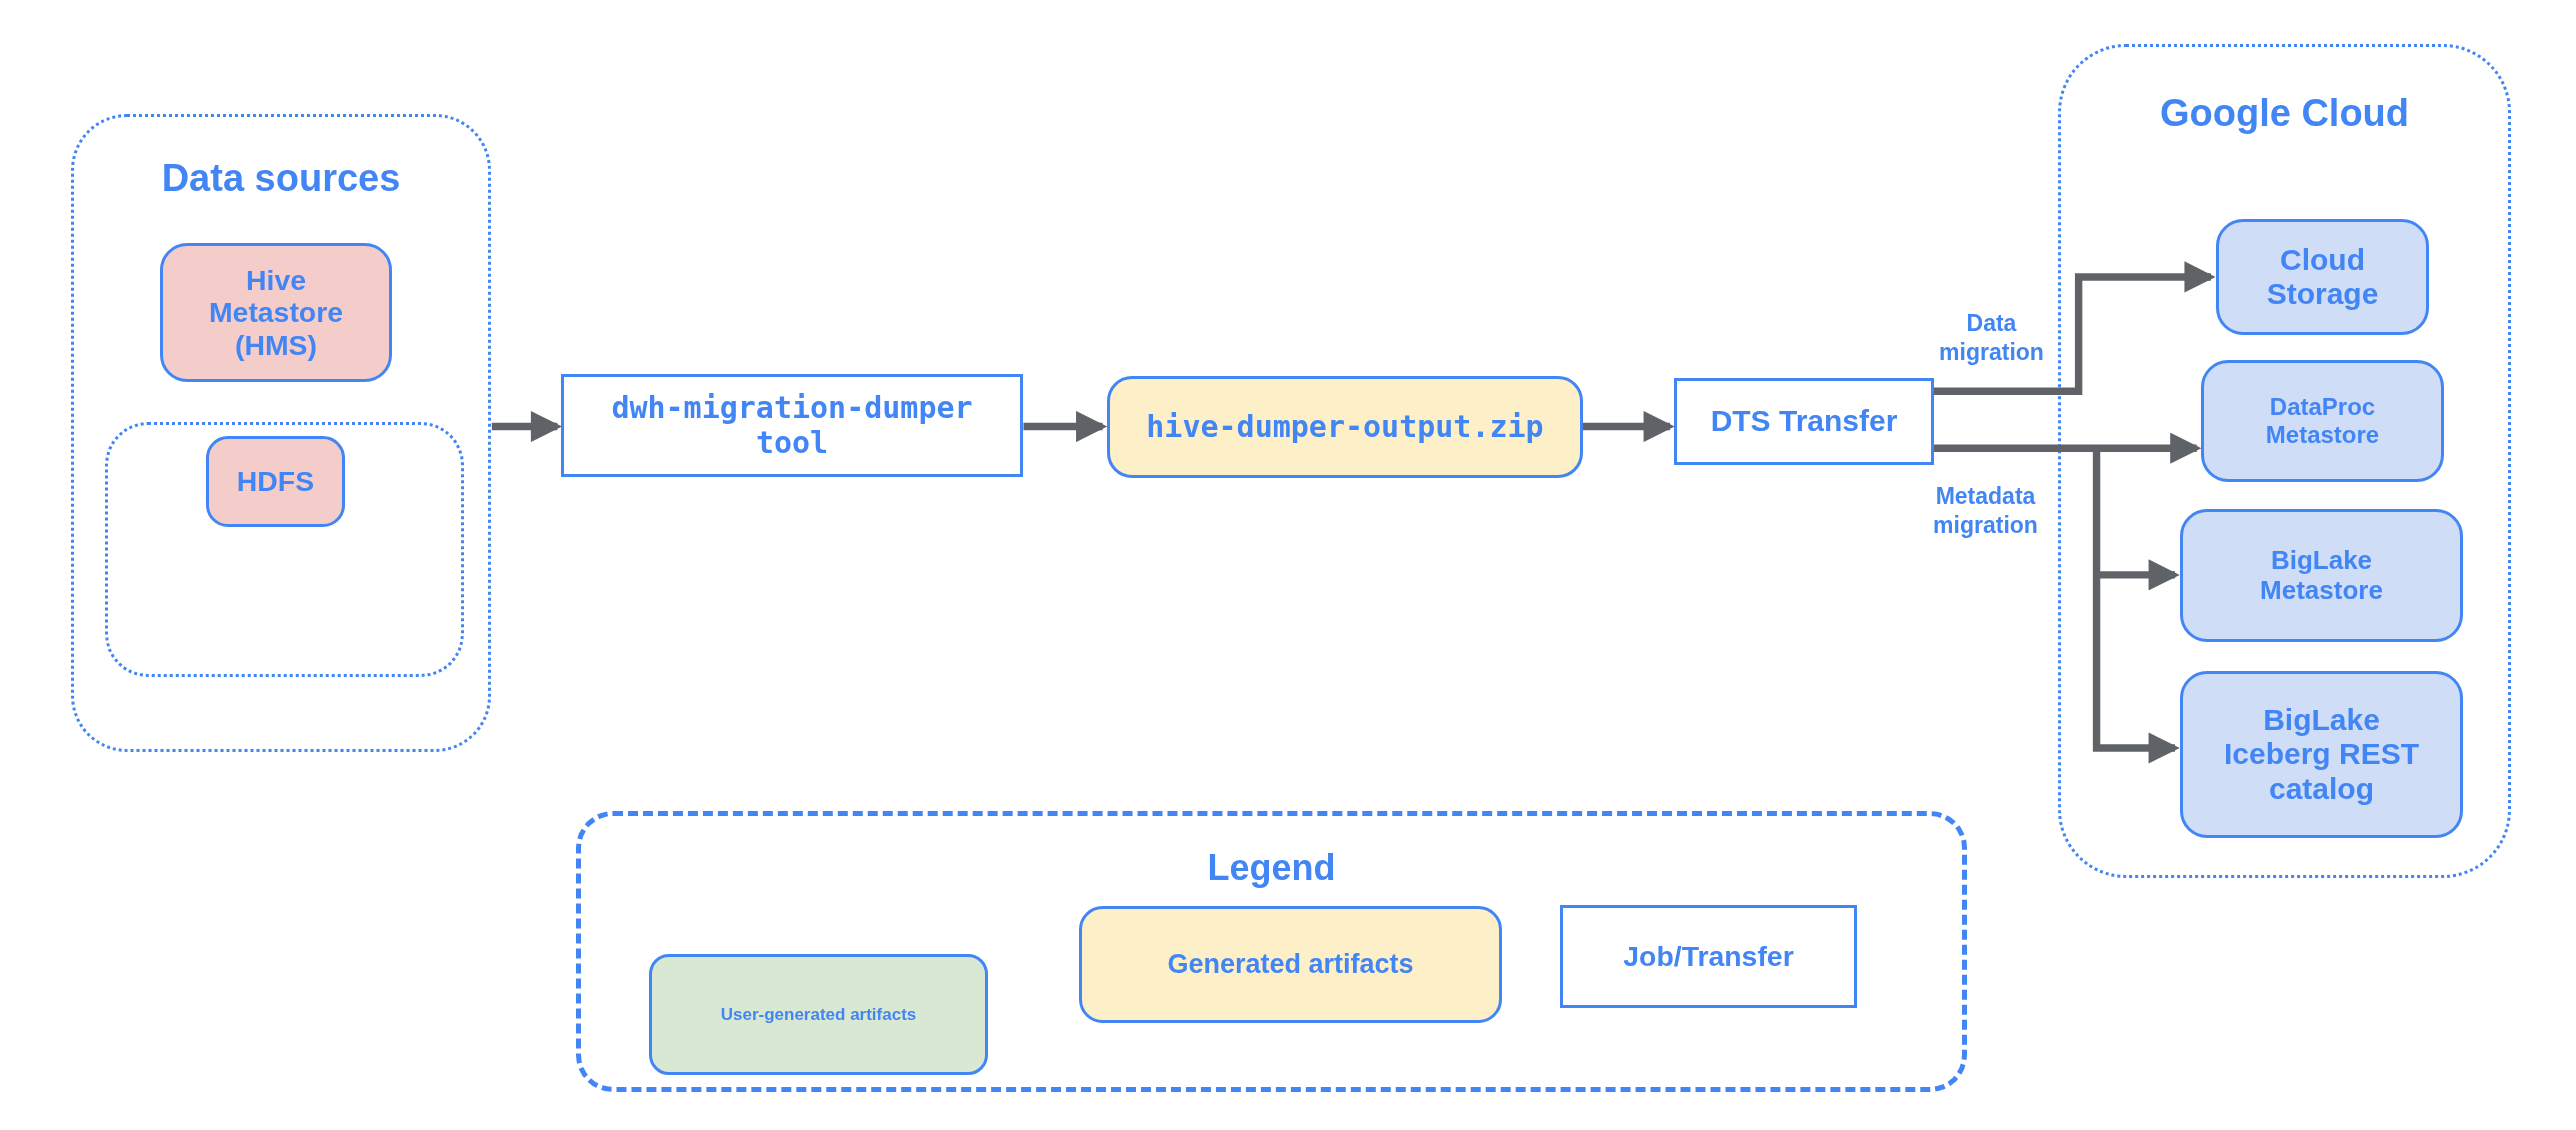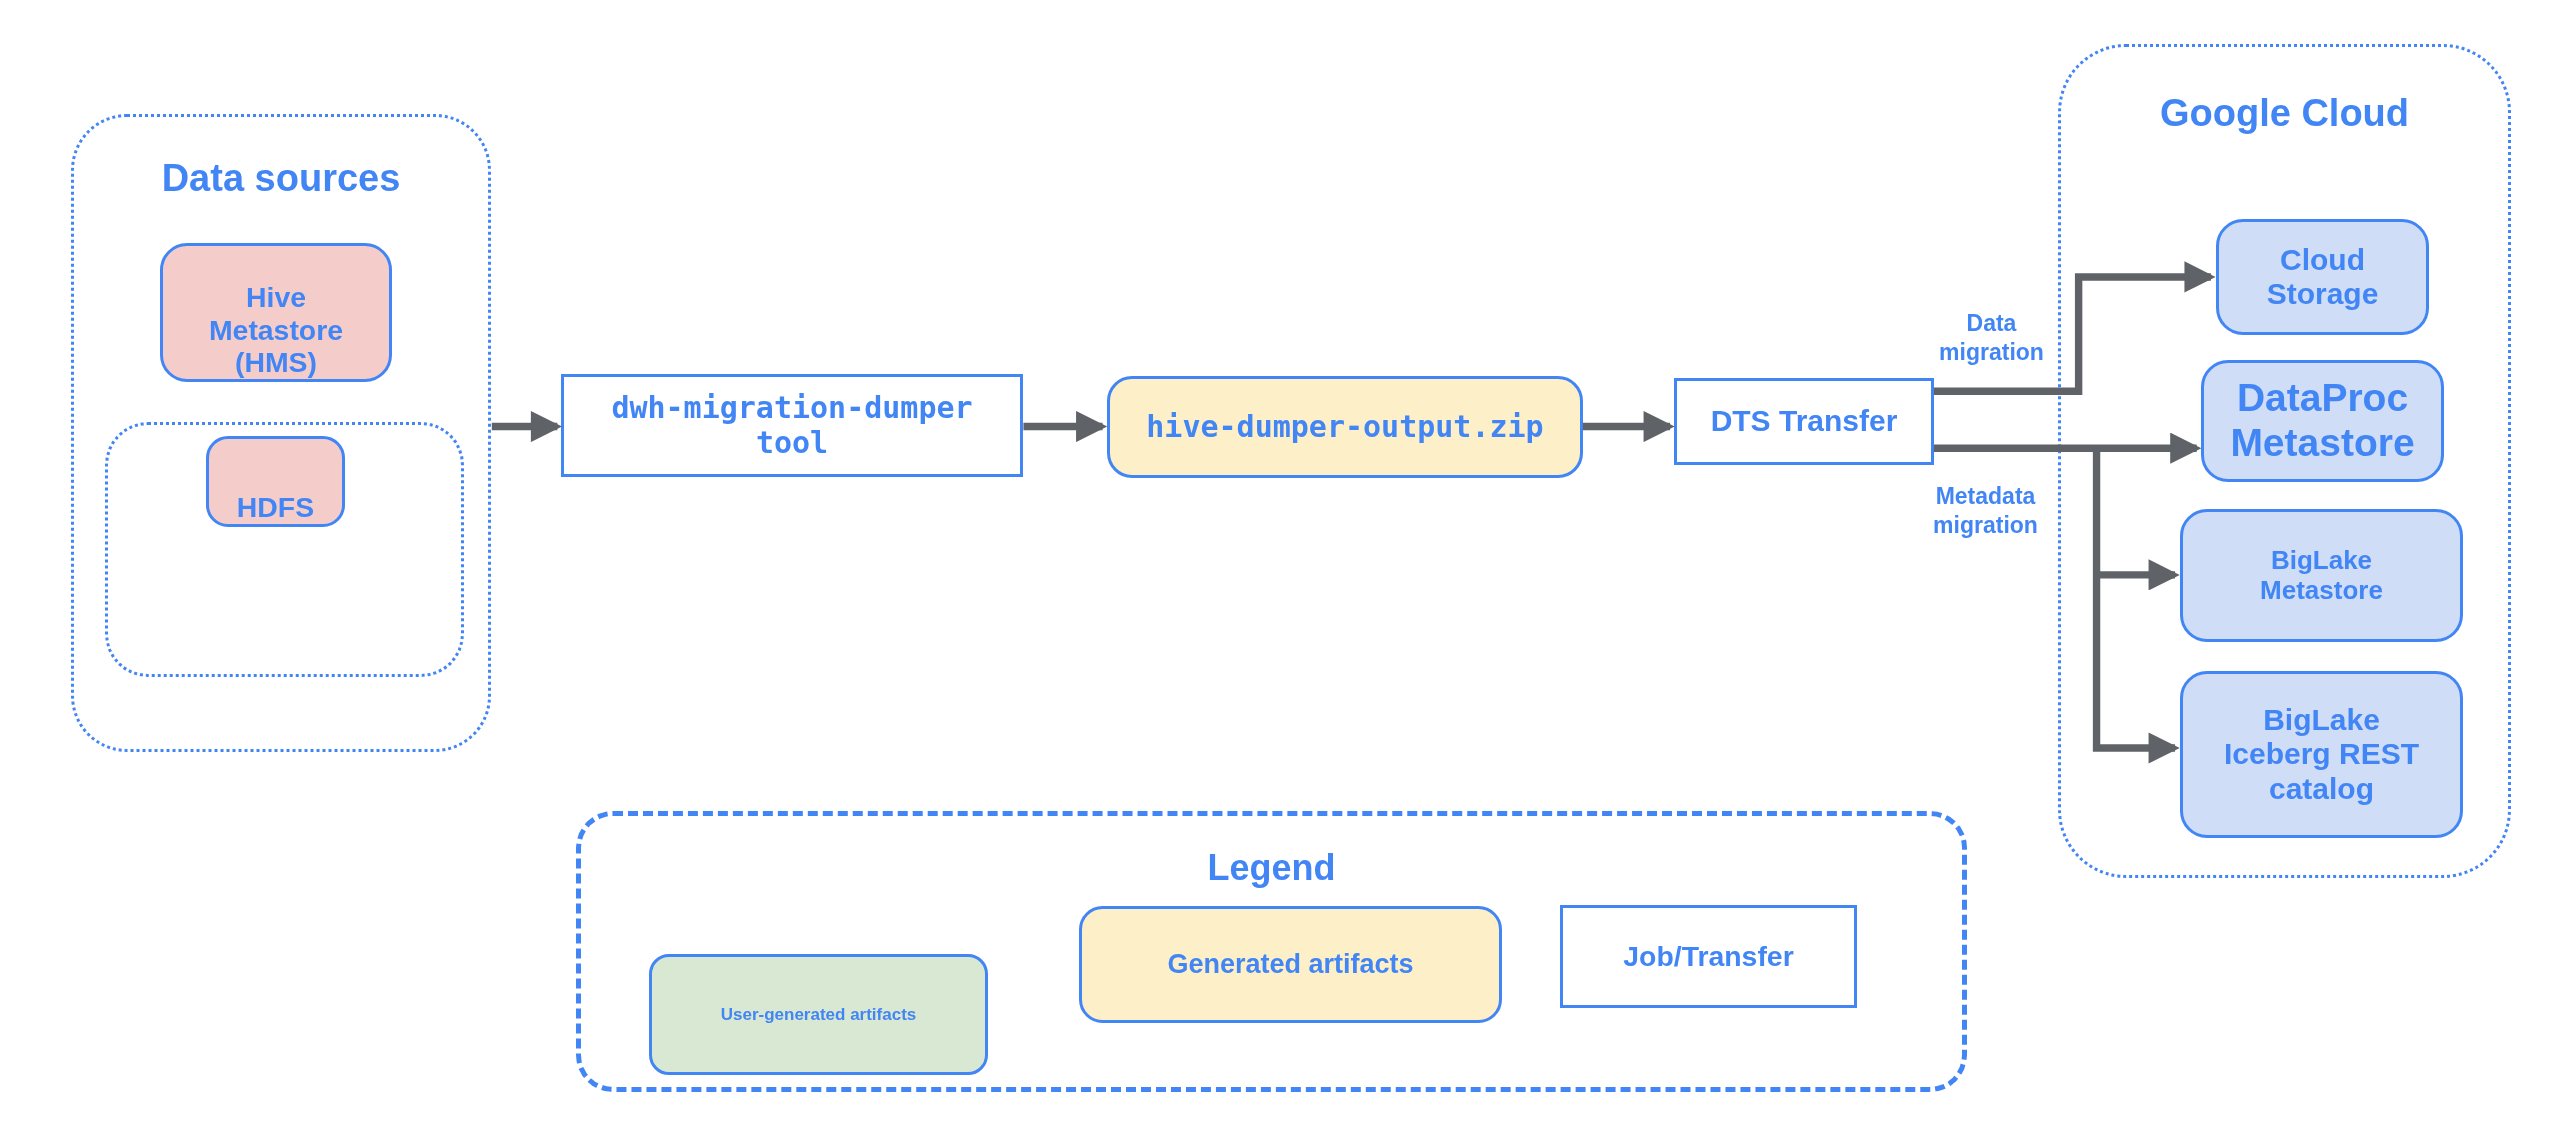--- a/index.html
+++ b/index.html
@@ -15,21 +15,21 @@
   body{background:#ffffff;font-family:"Liberation Sans",sans-serif;}
   #canvas{position:relative;width:2576px;height:1130px;background:#ffffff;overflow:hidden;}
 
   .group{position:absolute;border:3.7px dotted var(--accent);background:transparent;}
   .group-title{position:absolute;text-align:center;color:var(--accent);font-weight:700;font-size:38px;line-height:1.1;}
 
   .box{position:absolute;display:flex;align-items:center;justify-content:center;
        text-align:center;color:var(--accent);font-weight:700;font-size:28.4px;line-height:1.15;
        border:3.1px solid var(--accent);}
   .round{border-radius:27px;}
-  .pink{background:var(--pink);align-items:flex-end;}
+  .pink{background:var(--pink);}
   .bluefill{background:var(--blue);}
   .yellowfill{background:var(--yellow);}
   .greenfill{background:var(--green);}
   .whitefill{background:var(--white);}
   .mono{font-family:"DejaVu Sans Mono",monospace;font-size:30px;font-weight:700;}
   .inner{display:inline-block;}
 
   .flow-label{position:absolute;width:155px;text-align:center;color:var(--accent);
               font-weight:700;font-size:23px;line-height:1.25;}
 
@@ -72,21 +72,21 @@
   <div class="flow-label" style="left:1914px;top:309px;">Data migration</div>
   <div class="flow-label" style="left:1908px;top:482px;">Metadata migration</div>
 
   <div class="group" style="left:2058px;top:44px;width:453px;height:834px;border-radius:68px;"></div>
   <div class="group-title" style="left:2058px;top:93px;width:453px;">Google Cloud</div>
 
   <div class="box bluefill round" style="left:2216px;top:219px;width:213px;height:116px;font-size:30px;">
     <span class="inner" style="max-width:148px;">Cloud Storage</span>
   </div>
 
-  <div class="box bluefill round" style="left:2201px;top:360px;width:243px;height:122px;font-size:39px;">
+  <div class="box bluefill round" style="left:2201px;top:360px;width:243px;height:122px;font-size:24px;">
     <span class="inner" style="max-width:186px;">DataProc Metastore</span>
   </div>
 
   <div class="box bluefill round" style="left:2180px;top:509px;width:283px;height:133px;font-size:26px;">
     <span class="inner" style="max-width:204px;">BigLake Metastore</span>
   </div>
 
   <div class="box bluefill round" style="left:2180px;top:671px;width:283px;height:167px;font-size:30px;">
     <span class="inner" style="max-width:213px;">BigLake Iceberg REST catalog</span>
   </div>

